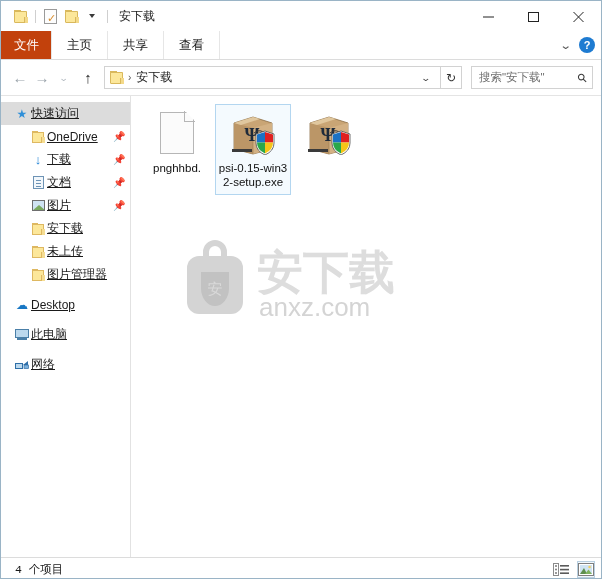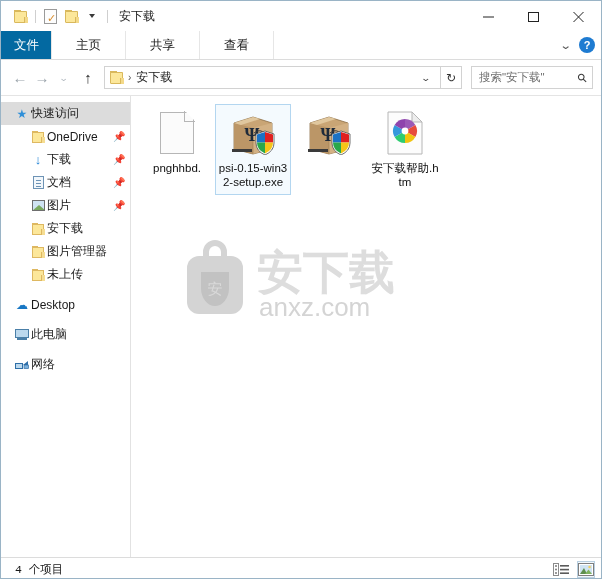--- a/index.html
+++ b/index.html
@@ -132,26 +132,26 @@
     background: #ffffff;
     position: relative;
     border-bottom: 1px solid #dcdcdc;
   }
   .rtab {
     display: flex;
     align-items: center;
     justify-content: center;
     font-size: 12.5px;
     color: #1b1b1b;
-    padding: 0 24px;
+    padding: 0 15px;
     box-sizing: border-box;
     min-width: 54px;
   }
   .rtab.file {
-    background: #0369a1;
+    background: #c2410c;
     color: #ffffff;
     min-width: 51px;
     padding: 0 13px;
     text-align: center;
   }
   .rtab.plain {
     border-left: 1px solid #e6e6e6;
     border-right: 1px solid #e6e6e6;
     margin-left: -1px;
   }
@@ -300,21 +300,21 @@
   .nav-item.selected {
     background: #dcdcdc;
   }
   .nav-item .ico {
     width: 18px;
     min-width: 18px;
     display: flex;
     align-items: center;
     justify-content: center;
   }
-  .nav-item .lbl { overflow: hidden; }
+  .nav-item .lbl { overflow: hidden; text-decoration: underline; }
   .nav-item .pin {
     margin-left: auto;
     color: #a9a9a9;
     font-size: 10px;
   }
   .lvl0 { padding-left: 12px; }
   .lvl1 { padding-left: 28px; }
   .nav-gap { height: 7px; }
 
   .star {
@@ -692,32 +692,32 @@
 
 
       <div class="nav-item lvl1">
         <span class="ico">
             <span class="folder-s">
               <span class="t"></span>
               <span class="b"></span>
               <span class="f"></span>
             </span>
           </span>
-        <span class="lbl">图片管理器</span>
+        <span class="lbl">未上传</span>
       </div>
 
       <div class="nav-item lvl1">
         <span class="ico">
             <span class="folder-s">
               <span class="t"></span>
               <span class="b"></span>
               <span class="f"></span>
             </span>
           </span>
-        <span class="lbl">未上传</span>
+        <span class="lbl">图片管理器</span>
       </div>
 
       <div class="nav-gap"></div>
 
       <div class="nav-item lvl0">
         <span class="ico">
             <span class="cloud">☁</span>
           </span>
         <span class="lbl">Desktop</span>
       </div>
@@ -814,38 +814,20 @@
                 <path d="M9 1 L17 3.6 L17 11.6 L9 11.6 Z" fill="#e02020"></path>
                 <path d="M9 1 L1 3.6 L1 11.6 L9 11.6 Z" fill="#1b72c4"></path>
                 <path d="M9 11.6 L17 11.6 Q17 19 9 22.6 Z" fill="#f5c518"></path>
                 <path d="M9 11.6 L1 11.6 Q1 19 9 22.6 Z" fill="#2aa84a"></path>
               </g>
               <rect x="2" y="38" width="20" height="3" fill="#3a3a3a"></rect>
             </svg>
           </div>
         </div>
 
-        <div class="file-item">
-          <div class="file-icon-wrap">
-            <svg class="html-ico" viewBox="0 0 36 44">
-              <path d="M1 1 H25 L35 11 V43 H1 Z" fill="#fcfcfc" stroke="#b6b6b6" stroke-width="1"></path>
-              <path d="M25 1 L35 11 H25 Z" fill="#ededed" stroke="#b6b6b6" stroke-width="1"></path>
-              <g transform="translate(18,20)">
-                <path d="M0 0 L0 -12 A12 12 0 0 1 10.4 -6 Z" fill="#9b59b6"></path>
-                <path d="M0 0 L10.4 -6 A12 12 0 0 1 10.4 6 Z" fill="#e74c3c"></path>
-                <path d="M0 0 L10.4 6 A12 12 0 0 1 0 12 Z" fill="#f1c40f"></path>
-                <path d="M0 0 L0 12 A12 12 0 0 1 -10.4 6 Z" fill="#2ecc71"></path>
-                <path d="M0 0 L-10.4 6 A12 12 0 0 1 -10.4 -6 Z" fill="#3498db"></path>
-                <path d="M0 0 L-10.4 -6 A12 12 0 0 1 0 -12 Z" fill="#8e44ad"></path>
-                <circle cx="0" cy="0" r="3.4" fill="#ffffff"></circle>
-              </g>
-            </svg>
-          </div>
-          <div class="file-label">安下载帮助.htm</div>
-        </div>
 
       </div>
     </div>
   </div>
 
   <div class="statusbar">
     <span class="status-text">4 个项目</span>
     <div class="view-btns">
       <div class="vbtn">
         <svg width="16" height="13" viewBox="0 0 16 13">

